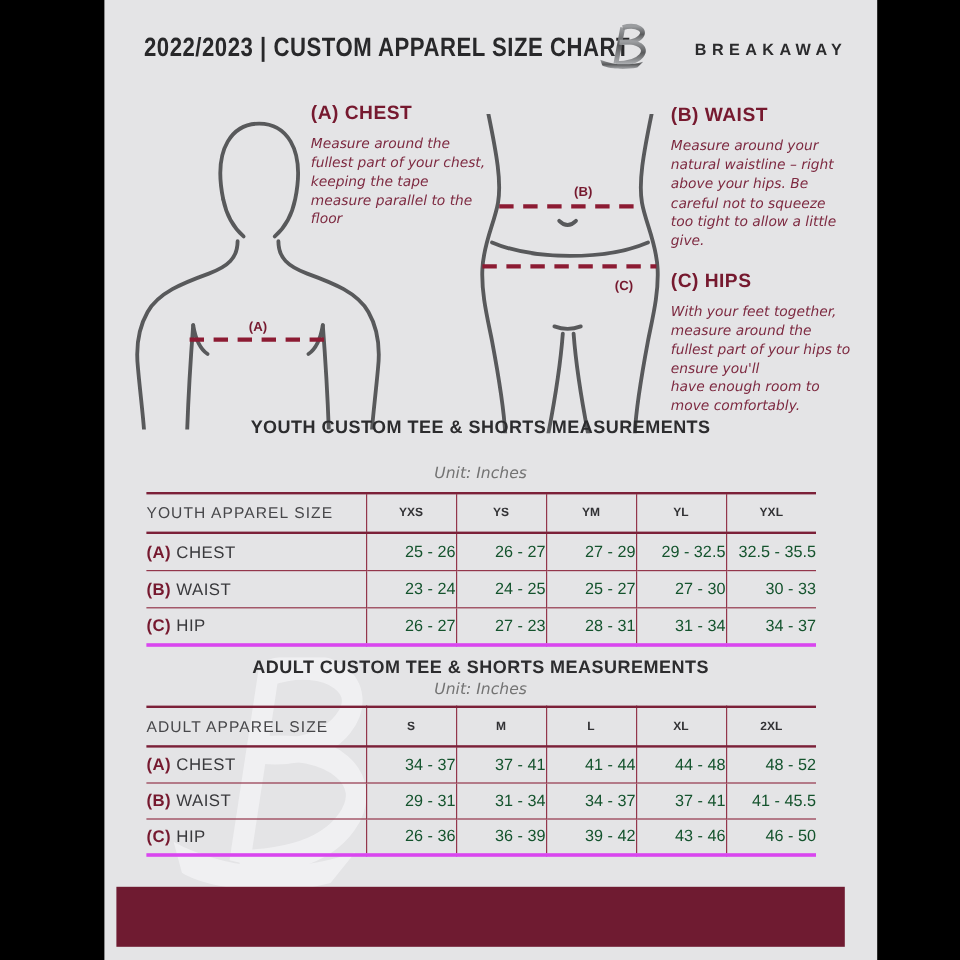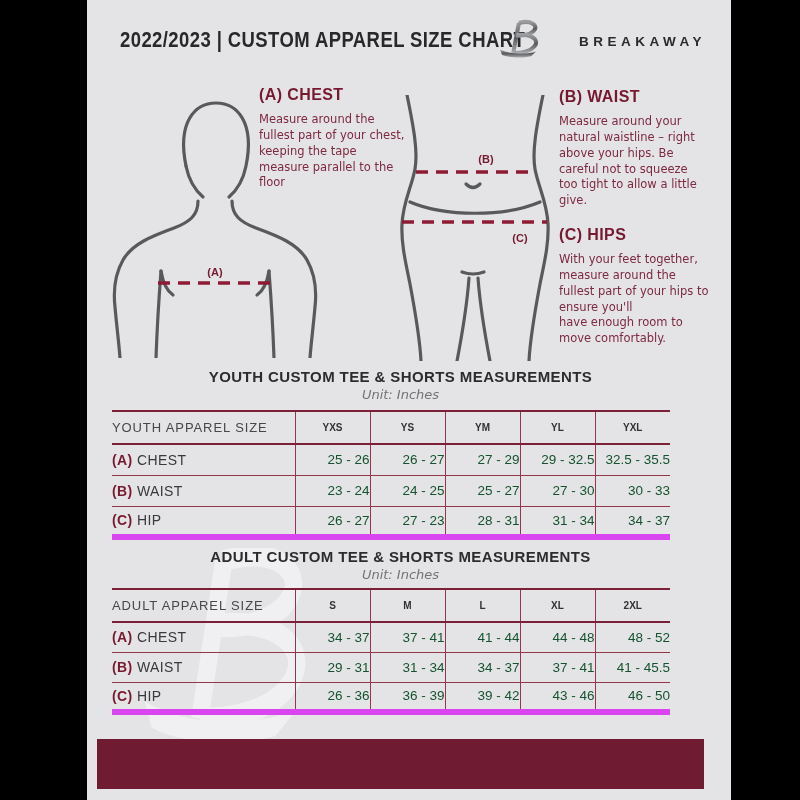--- a/index.html
+++ b/index.html
@@ -26,44 +26,44 @@
   }
   
   .guide { position:absolute; }
   .guide-chest { left:172px; top:86px;  width:146px; }
   .guide-waist { left:472px; top:88px;  width:150px; }
   .guide-hips  { left:472px; top:226px; width:152px; }
   .mg-head {
     font-weight:bold; font-size:16px; letter-spacing:0.4px; color:#76192f;
   }
   .mg-body {
-    margin-top:8px; font-family:"DejaVu Sans", sans-serif; 
+    margin-top:8px; font-family:"DejaVu Sans", sans-serif; font-style:italic;
     font-size:11.5px; line-height:1.38; color:#7d2940; white-space:pre-line;
   }
   
   .fig { position:absolute; }
   .fig path, .fig line { fill:none; stroke:#58595b; stroke-width:3.2; stroke-linecap:round; }
   .fig .dash { stroke:#8c1b33; stroke-width:3.4; stroke-dasharray:12 8; stroke-linecap:butt; }
   .fig text { fill:#76192f; font-weight:bold; font-size:11px; font-family:"Liberation Sans",sans-serif; }
   
   .tbl-title {
     position:absolute; left:0; width:627px; text-align:center;
     font-weight:bold; font-size:15px; letter-spacing:0.4px; color:#2c2c2e;
   }
   .tbl-unit {
     position:absolute; left:0; width:627px; text-align:center;
     font-family:"DejaVu Sans",sans-serif; font-style:italic; font-size:13px; color:#737373;
   }
-  .t-youth-title { top:368px; } .t-youth-unit { top:387px; }
+  .t-youth-title { top:348px; } .t-youth-unit { top:387px; }
   .t-adult-title { top:548px; } .t-adult-unit { top:567px; }
   
   table.size-table {
-    position:absolute; left:25px; width:558px;
+    position:absolute; left:35px; width:558px;
     border-collapse:collapse; table-layout:fixed;
-    border-top:2px solid #7b2038; border-bottom:6px solid #d946ef;
+    border-top:2px solid #7b2038; border-bottom:3px solid #d946ef;
   }
   .tbl-youth { top:410px; } .tbl-adult { top:588px; }
   table.size-table col.c0 { width:183px; }
   table.size-table col.cn { width:75px; }
   table.size-table thead tr { border-bottom:2px solid #7b2038; height:33px; }
   .tbl-youth tbody tr { height:31px; }
   .tbl-adult tbody tr { height:30px; }
   table.size-table tbody tr { border-top:1.5px solid #93364b; }
   table.size-table th + th, table.size-table td + td { border-left:1.5px solid #93364b; }
   table.size-table th, table.size-table td { padding:0; }

